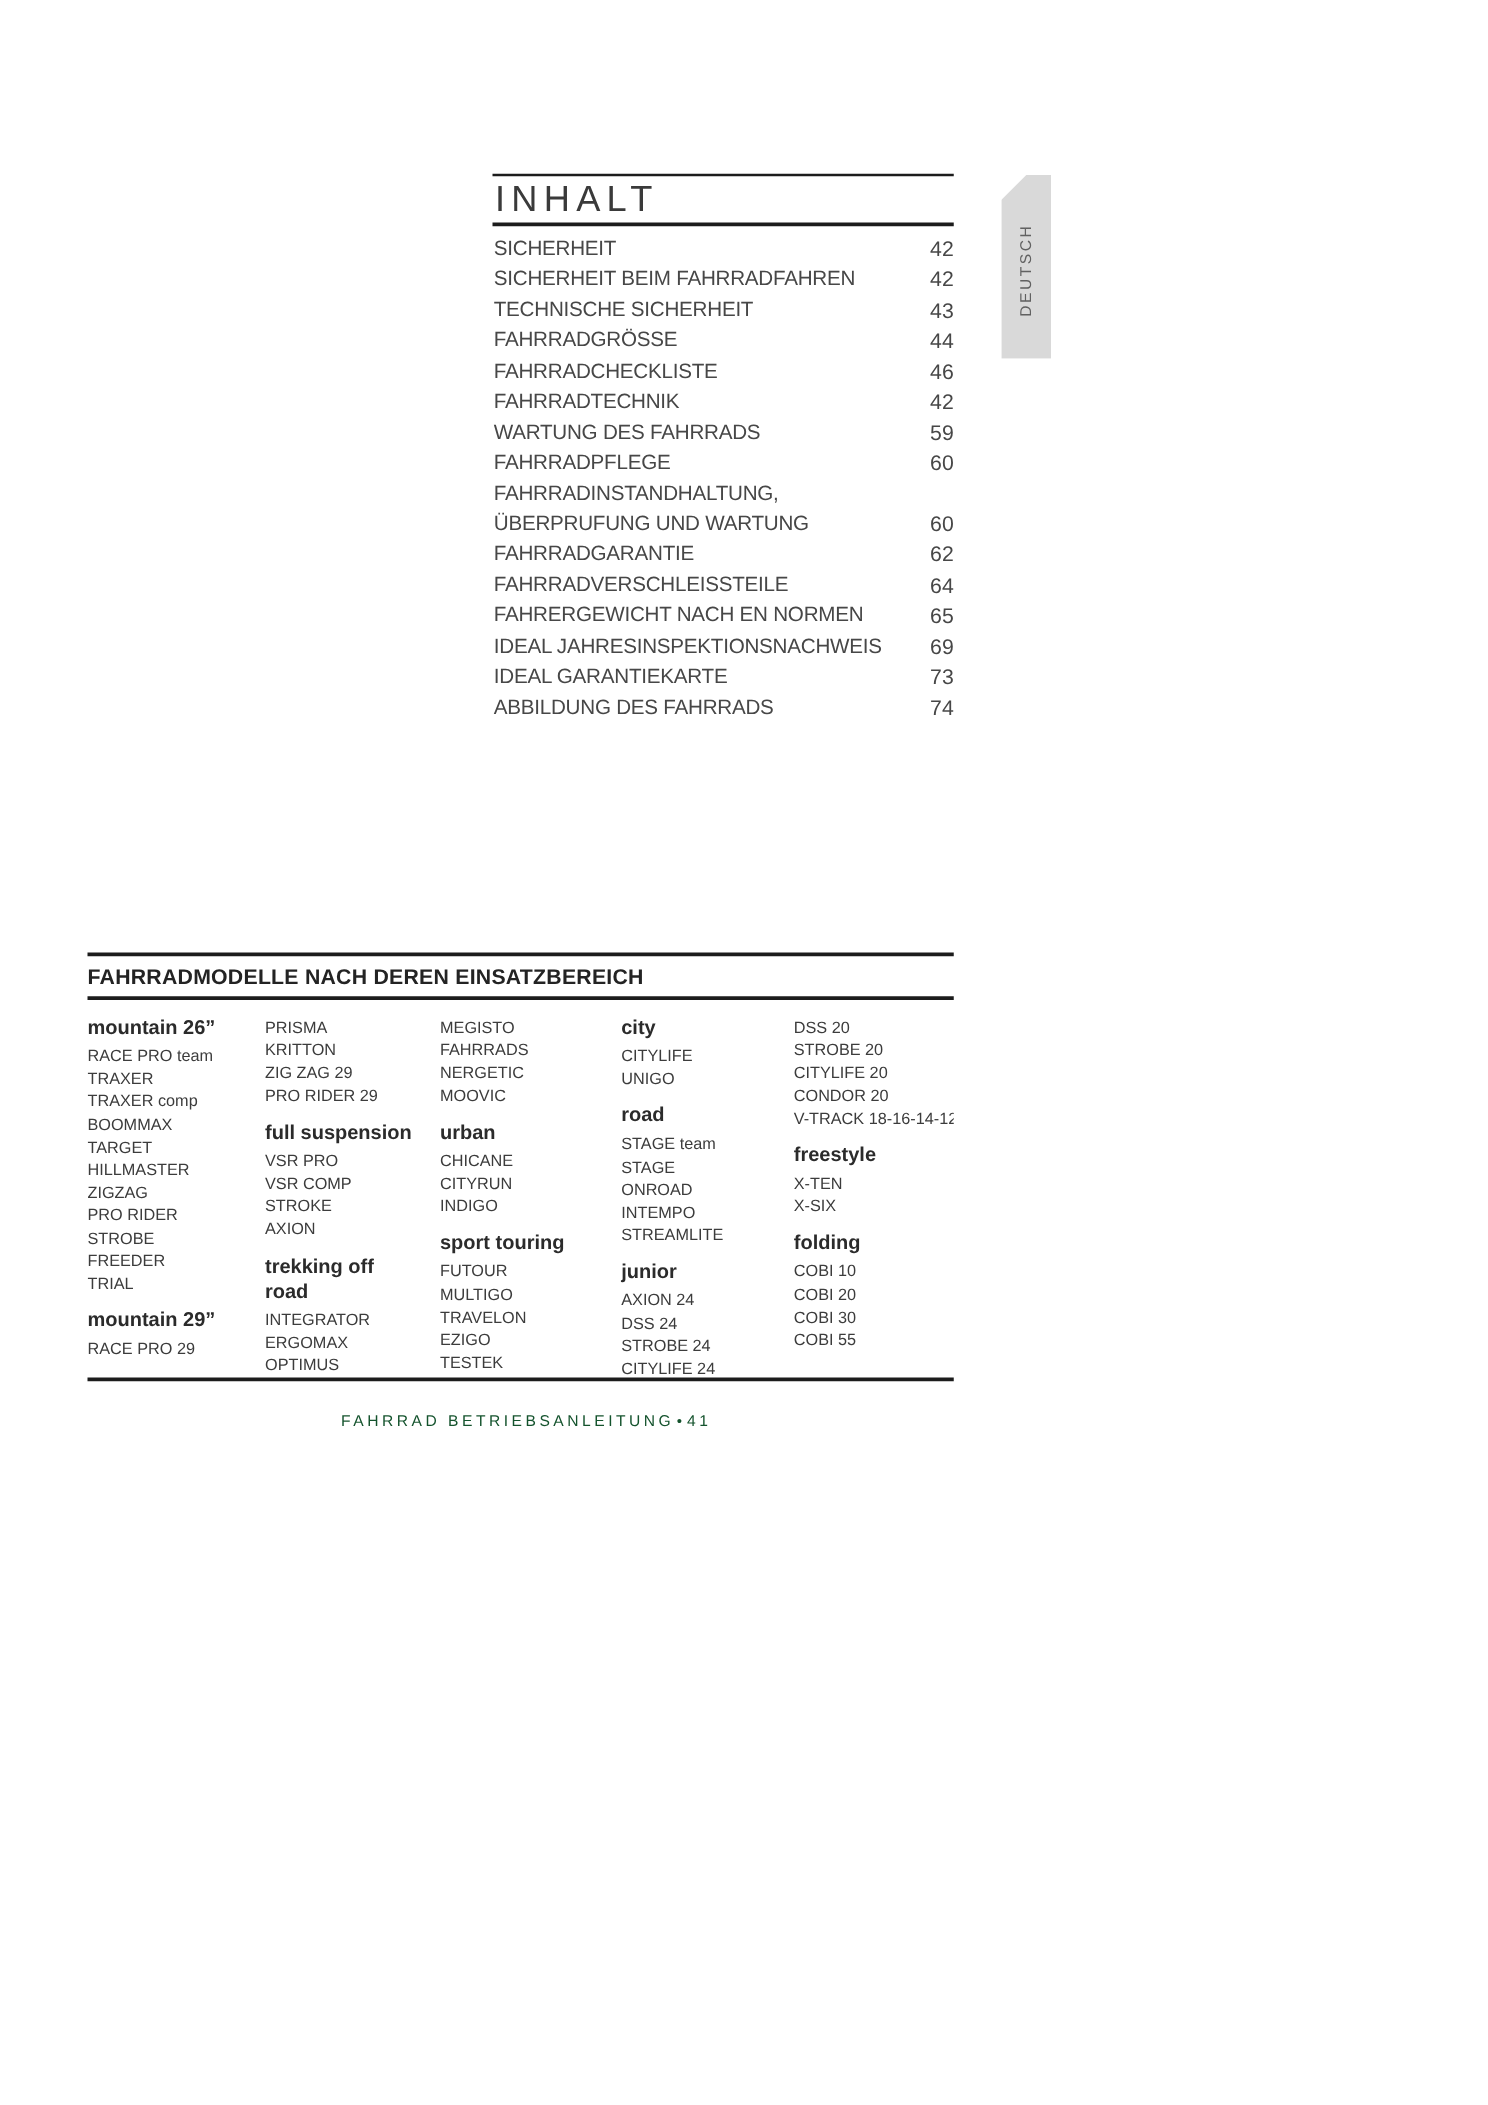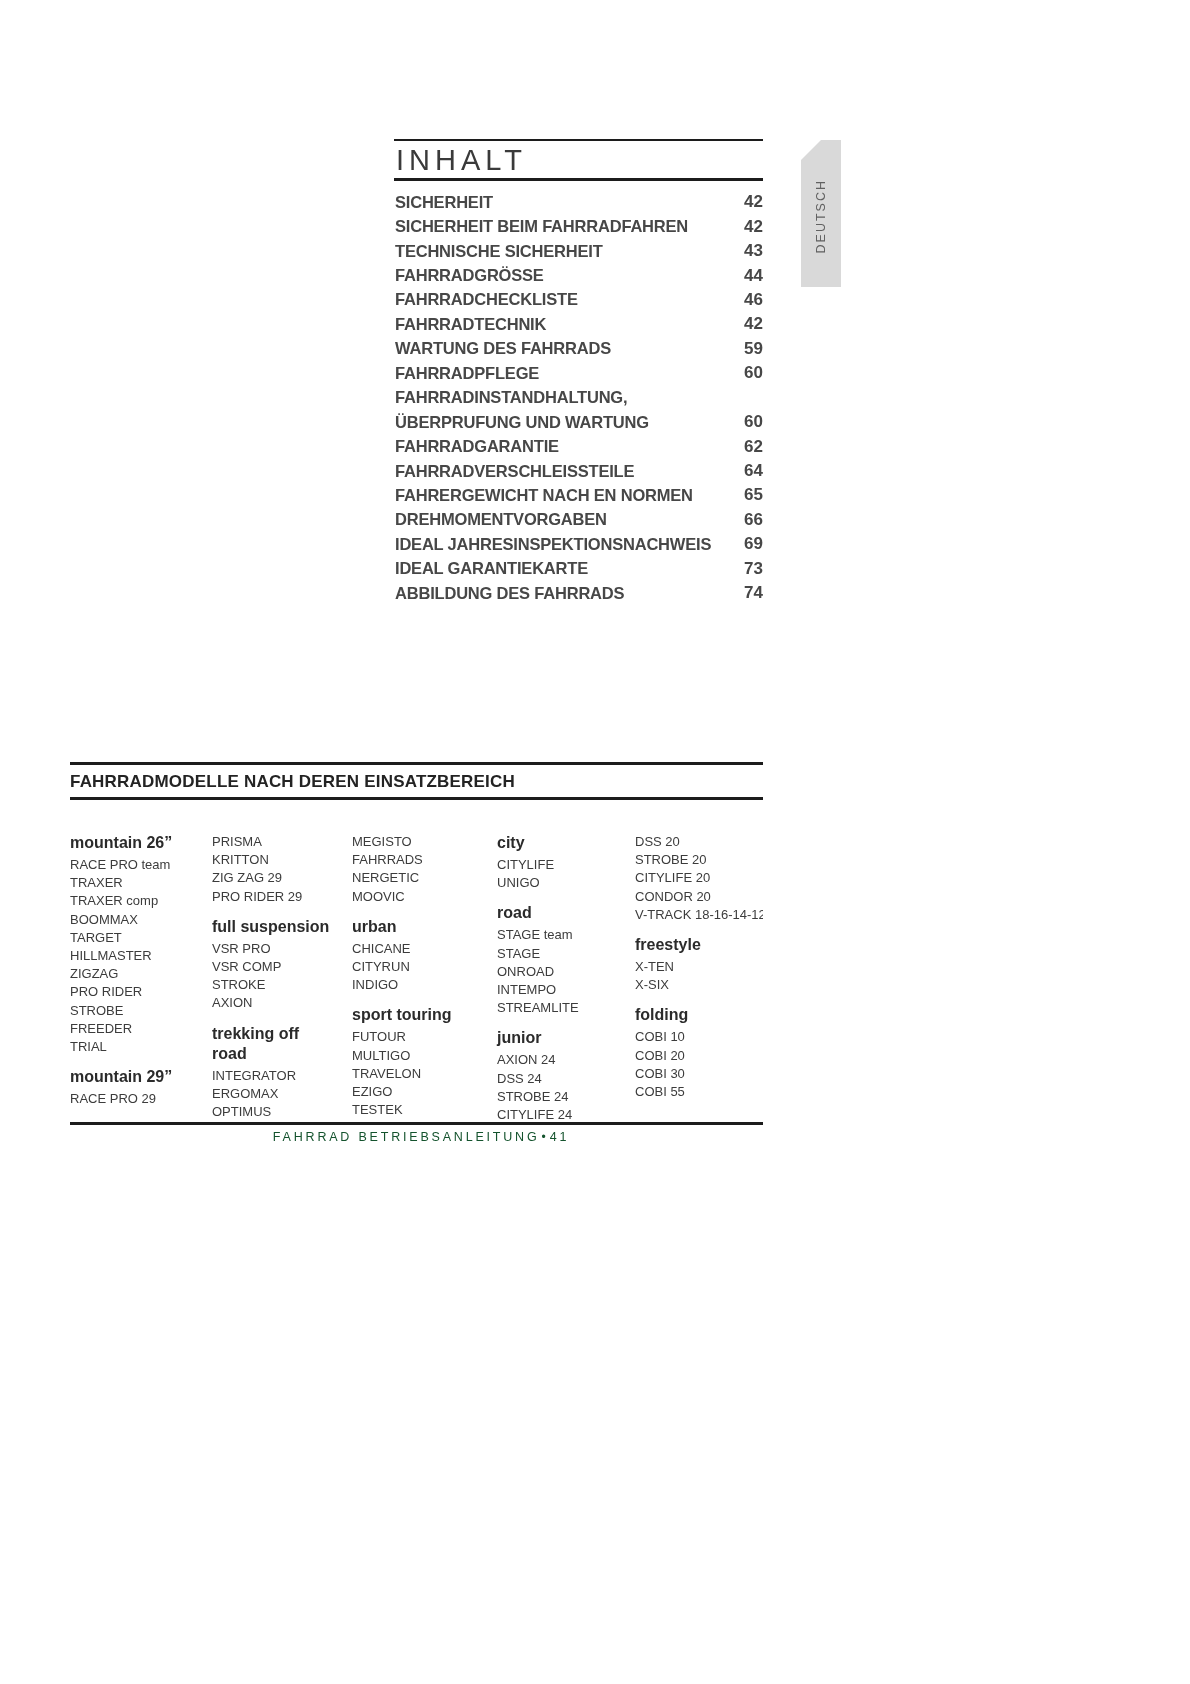--- a/index.html
+++ b/index.html
@@ -29,24 +29,22 @@
     font-weight: 400;
     letter-spacing: 5px;
     color: #3a3a3a;
     line-height: 29px;
   }
   .toc .rule-mid { border-top: 3.5px solid #1c1c1c; }
   .toc-list { margin-top: 9px; }
   .toc-row {
     display: flex;
     justify-content: space-between;
-    align-items: center;
     height: 24.45px;
     padding-left: 1px;
-    font-weight: bold;
   }
   .toc-label {
     font-size: 16.5px;
     letter-spacing: -0.2px;
     color: #474747;
     white-space: nowrap;
   }
   .toc-page {
     font-size: 17px;
     color: #474747;
@@ -88,21 +86,21 @@
     font-size: 17px;
     font-weight: 700;
     letter-spacing: 0.2px;
     color: #232323;
     line-height: 18px;
   }
   .models .rule-mid2 { border-top: 3px solid #1c1c1c; }
   .models-cols {
     display: grid;
     grid-template-columns: 142px 140px 145px 138px 128px;
-    padding-top: 33px;
+    padding-top: 13px;
     height: 289px;
     overflow: hidden;
   }
   .group { margin-bottom: 11px; }
   .group-heading {
     font-size: 16px;
     font-weight: 700;
     color: #2b2b2b;
     line-height: 20px;
     margin-bottom: 3px;
@@ -188,24 +186,20 @@
           <span class="toc-label">FAHRRADGARANTIE</span>
           <span class="toc-page">62</span>
         </div>
         <div class="toc-row">
           <span class="toc-label">FAHRRADVERSCHLEISSTEILE</span>
           <span class="toc-page">64</span>
         </div>
         <div class="toc-row">
           <span class="toc-label">FAHRERGEWICHT NACH EN NORMEN</span>
           <span class="toc-page">65</span>
-        </div>
-        <div class="toc-row">
-          <span class="toc-label">DREHMOMENTVORGABEN</span>
-          <span class="toc-page">66</span>
         </div>
         <div class="toc-row">
           <span class="toc-label">IDEAL JAHRESINSPEKTIONSNACHWEIS</span>
           <span class="toc-page">69</span>
         </div>
         <div class="toc-row">
           <span class="toc-label">IDEAL GARANTIEKARTE</span>
           <span class="toc-page">73</span>
         </div>
         <div class="toc-row">

